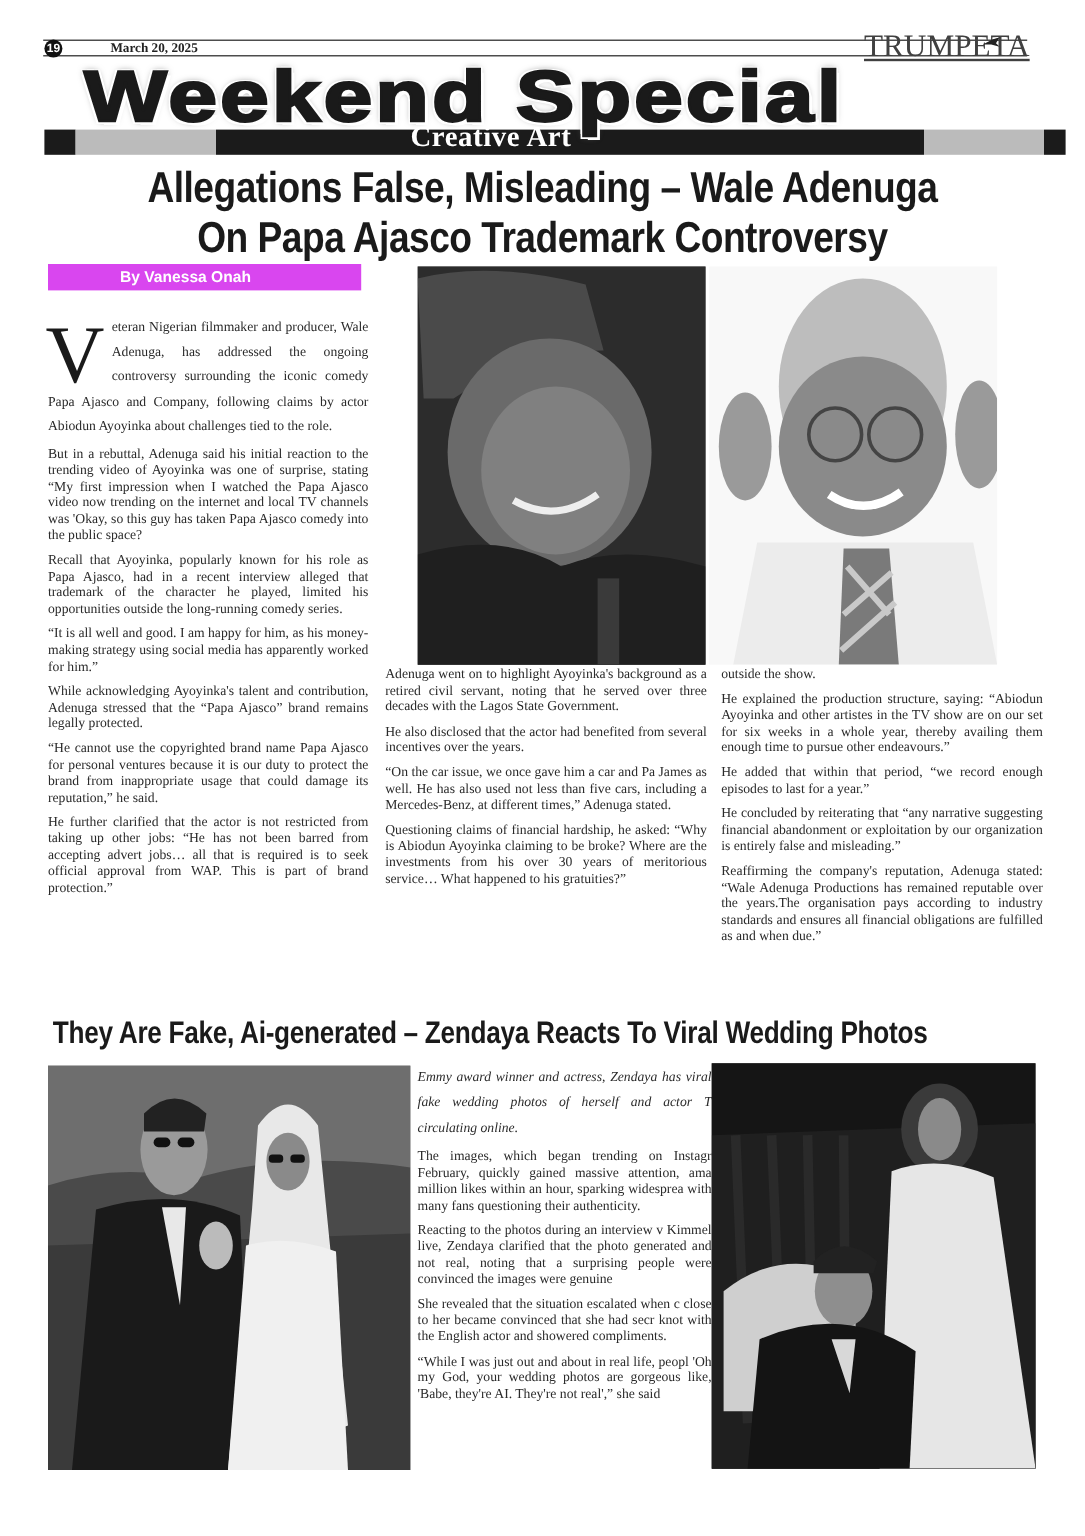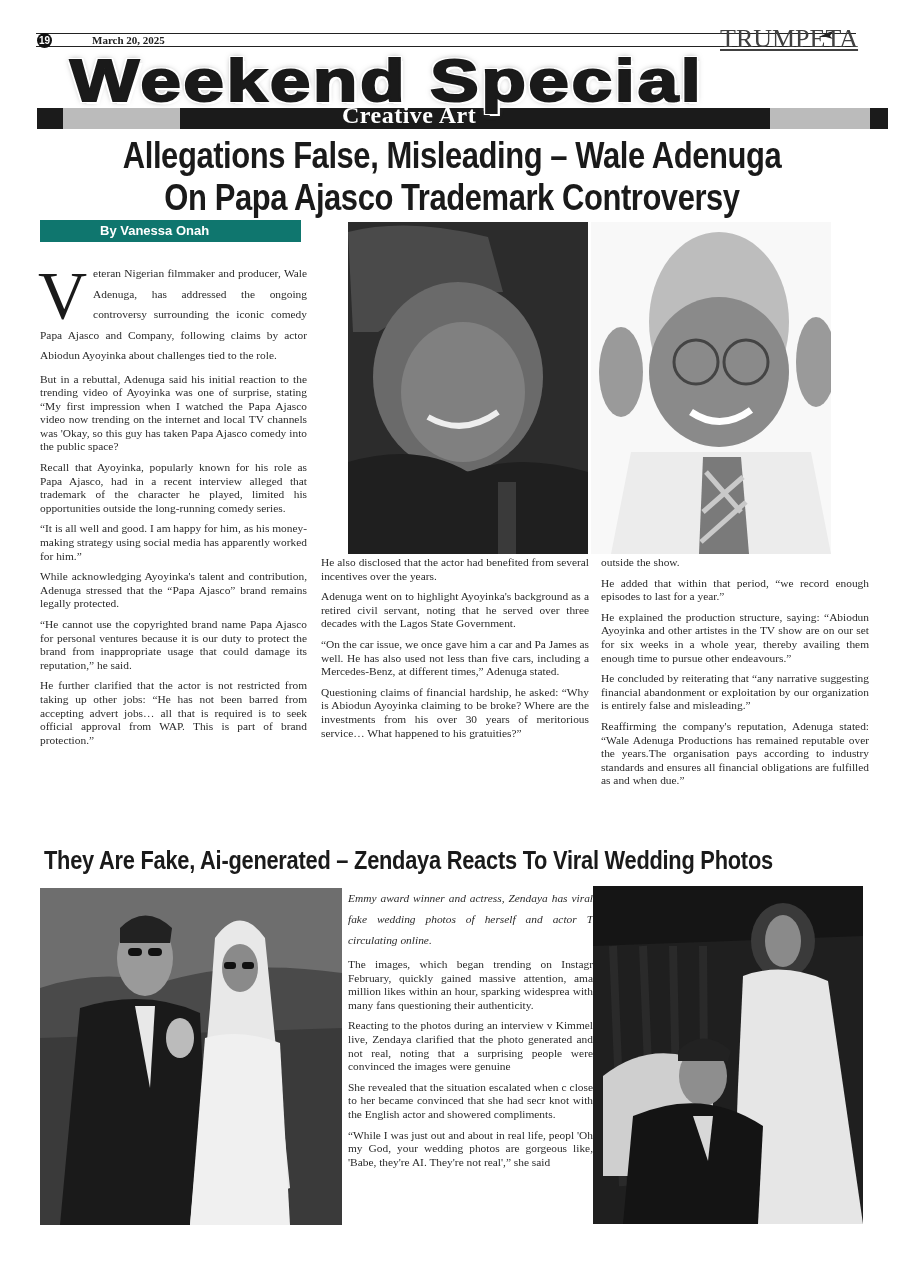--- a/index.html
+++ b/index.html
@@ -14,21 +14,21 @@
 
   
   .banner-title { position: absolute; left: 70px; top: 50px; width: 760px; font: 900 60px "Liberation Sans", sans-serif; letter-spacing: 2px; color: #1a1a1a; -webkit-text-stroke: 2px #1a1a1a; text-shadow: 0 0 0 #fff, 3px 3px 0 #fff, -2px -2px 0 #fff, 2px -2px 0 #fff, -2px 2px 0 #fff, 0 0 6px #777; line-height: 62px; white-space: nowrap; transform: scaleX(1.22); transform-origin: left top; }
   .bar { position: absolute; top: 108px; height: 21px; }
   .bar-k { background: #1b1b1b; }
   .bar-g { background: #bbbbbb; }
   .creative { position: absolute; left: 342px; top: 102px; font: bold 24px "Liberation Serif", serif; color: #fff; letter-spacing: 0.5px; white-space: nowrap; }
 
   
   .headline { position: absolute; left: 0; width: 904px; text-align: center; font: bold 36px "Liberation Sans", sans-serif; color: #1a1a1a; letter-spacing: -0.5px; line-height: 42px; transform: scaleX(0.86); transform-origin: center top; }
-  .byline { position: absolute; left: 40px; top: 220px; width: 261px; height: 22px; background: #0f766e; color: #fff; font: bold 13px "Liberation Sans", sans-serif; padding-left: 60px; line-height: 22px; }
+  .byline { position: absolute; left: 40px; top: 220px; width: 261px; height: 22px; background: #d946ef; color: #fff; font: bold 13px "Liberation Sans", sans-serif; padding-left: 60px; line-height: 22px; }
 
   
   .col { position: absolute; font-size: 11.4px; line-height: 13.6px; text-align: justify; color: #2a2a2a; }
   .col p { margin-bottom: 7px; }
   .dropcap { float: left; font: 68px/56px "Liberation Serif", serif; margin: 4px 6px 0 -2px; color: #1a1a1a; }
   .intro { line-height: 20.5px; }
 
   
   .photo { position: absolute; overflow: hidden; }
   .photo svg { display: block; width: 100%; height: 100%; }
@@ -89,30 +89,30 @@
   <p class="intro"><span class="dropcap">V</span><span>eteran Nigerian filmmaker and producer, Wale Adenuga, has addressed the ongoing controversy surrounding the iconic comedy Papa Ajasco and Company, following claims by actor Abiodun Ayoyinka about challenges tied to the role.</span></p>
   <p>But in a rebuttal, Adenuga said his initial reaction to the trending video of Ayoyinka was one of surprise, stating “My first impression when I watched the Papa Ajasco video now trending on the internet and local TV channels was 'Okay, so this guy has taken Papa Ajasco comedy into the public space?</p>
   <p>Recall that Ayoyinka, popularly known for his role as Papa Ajasco, had in a recent interview alleged that trademark of the character he played, limited his opportunities outside the long-running comedy series.</p>
   <p>“It is all well and good. I am happy for him, as his money-making strategy using social media has apparently worked for him.”</p>
   <p>While acknowledging Ayoyinka's talent and contribution, Adenuga stressed that the “Papa Ajasco” brand remains legally protected.</p>
   <p>“He cannot use the copyrighted brand name Papa Ajasco for personal ventures because it is our duty to protect the brand from inappropriate usage that could damage its reputation,” he said.</p>
   <p>He further clarified that the actor is not restricted from taking up other jobs: “He has not been barred from accepting advert jobs… all that is required is to seek official approval from WAP. This is part of brand protection.”</p>
 </div>
 
 <div class="col" style="left:321px;top:556px;width:268px;">
+  <p>Adenuga went on to highlight Ayoyinka's background as a retired civil servant, noting that he served over three decades with the Lagos State Government.</p>
   <p>He also disclosed that the actor had benefited from several incentives over the years.</p>
-  <p>Adenuga went on to highlight Ayoyinka's background as a retired civil servant, noting that he served over three decades with the Lagos State Government.</p>
   <p>“On the car issue, we once gave him a car and Pa James as well. He has also used not less than five cars, including a Mercedes-Benz, at different times,” Adenuga stated.</p>
   <p>Questioning claims of financial hardship, he asked: “Why is Abiodun Ayoyinka claiming to be broke? Where are the investments from his over 30 years of meritorious service… What happened to his gratuities?”</p>
 </div>
 
 <div class="col" style="left:601px;top:556px;width:268px;">
   <p>outside the show.</p>
+  <p>He explained the production structure, saying: “Abiodun Ayoyinka and other artistes in the TV show are on our set for six weeks in a whole year, thereby availing them enough time to pursue other endeavours.”</p>
   <p>He added that within that period, “we record enough episodes to last for a year.”</p>
-  <p>He explained the production structure, saying: “Abiodun Ayoyinka and other artistes in the TV show are on our set for six weeks in a whole year, thereby availing them enough time to pursue other endeavours.”</p>
   <p>He concluded by reiterating that “any narrative suggesting financial abandonment or exploitation by our organization is entirely false and misleading.”</p>
   <p>Reaffirming the company's reputation, Adenuga stated: “Wale Adenuga Productions has remained reputable over the years.The organisation pays according to industry standards and ensures all financial obligations are fulfilled as and when due.”</p>
 </div>
 
 <div class="headline2">They Are Fake, Ai-generated – Zendaya Reacts To Viral Wedding Photos</div>
 
 <div class="photo" style="left:40px;top:888px;width:302px;height:337px;background:#555;">
   <svg viewBox="0 0 302 337" preserveAspectRatio="none">
     <rect width="302" height="337" fill="#6e6e6e"></rect>
     <path d="M0 100 Q60 80 120 95 Q200 70 302 85 L302 337 L0 337 Z" fill="#4a4a4a"></path>

